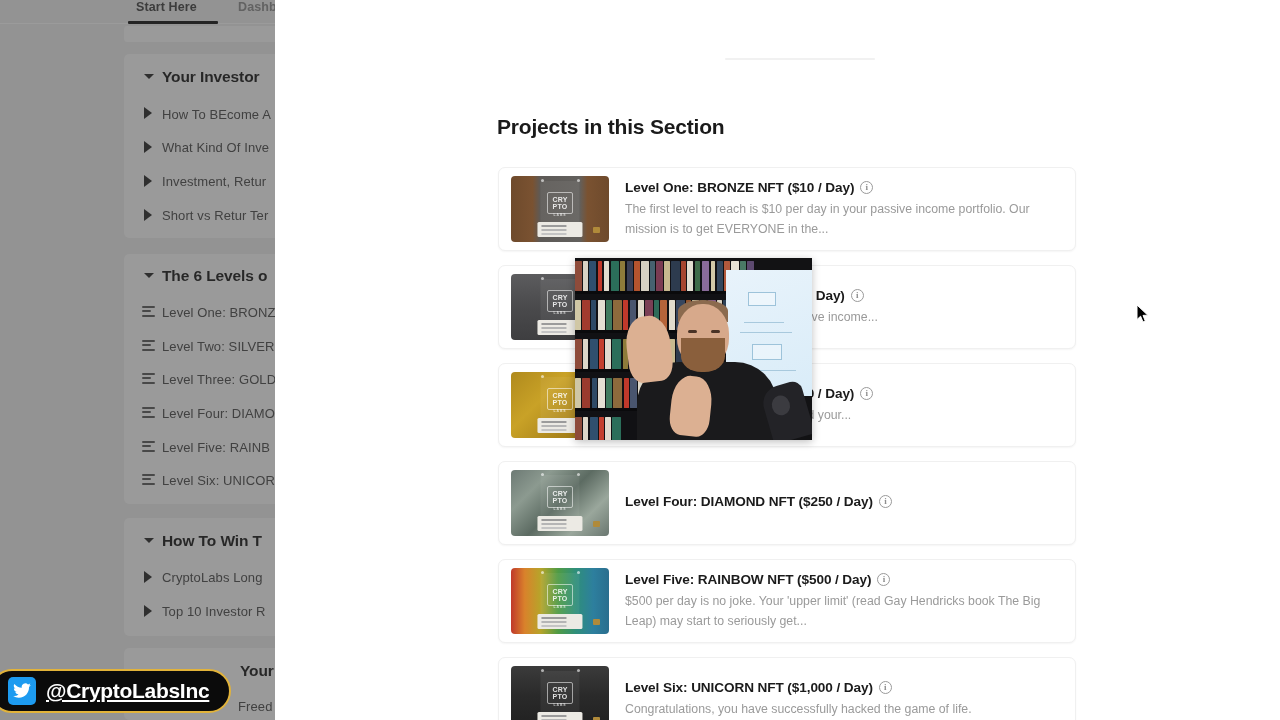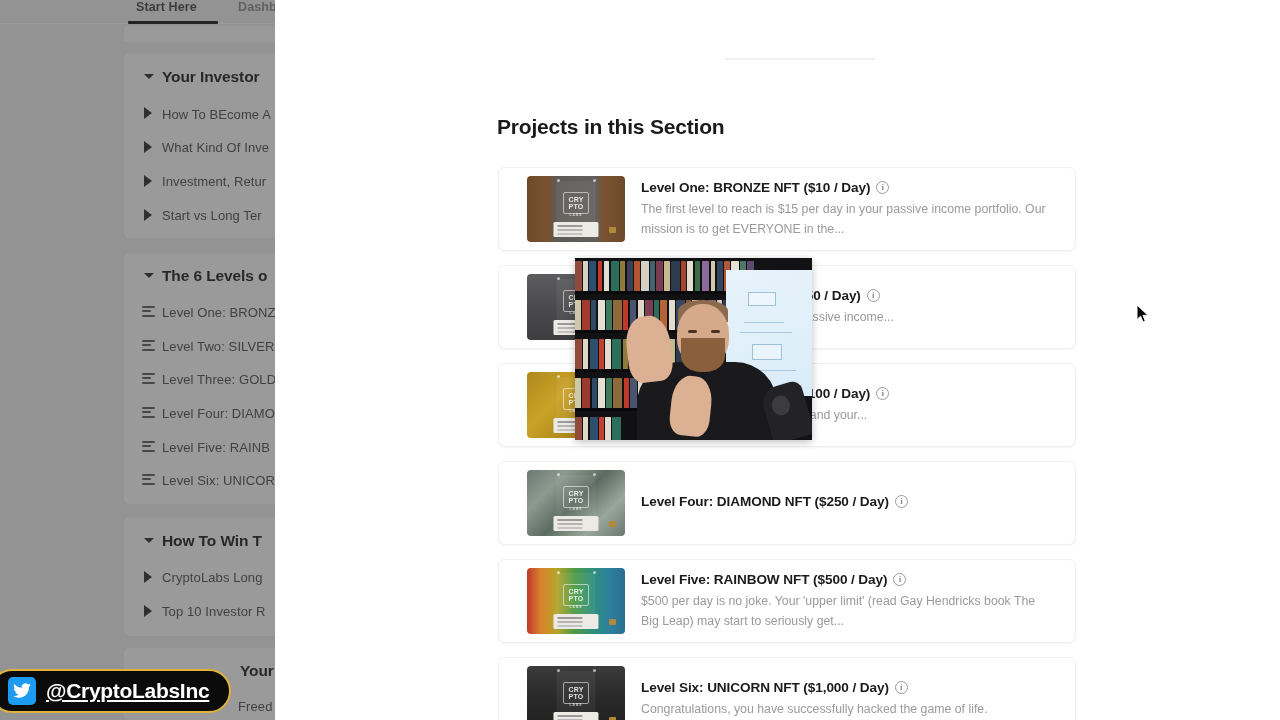--- a/index.html
+++ b/index.html
@@ -161,21 +161,21 @@
     position: relative;
     width: 578px;
     height: 84px;
     background: #ffffff;
     border: 1px solid #f0f0f0;
     border-radius: 7px;
     box-shadow: 0 1px 2px rgba(0,0,0,.045);
     margin-bottom: 14px;
     display: flex;
     align-items: center;
-    padding: 0 28px;
+    padding: 0 12px;
     overflow: hidden;
   }
   .thumb {
     flex: 0 0 auto;
     width: 98px; height: 66px;
     border-radius: 4px;
     position: relative;
     overflow: hidden;
     background: #8a8a8a;
   }
@@ -439,21 +439,21 @@
       <div class="bg-card" style="top:54px;height:184px;"></div>
       <div class="caret-down" style="left:144px;top:74px;"></div>
       <div class="bg-group-title" style="left:162px;top:68px;">Your Investor</div>
       <div class="caret-right" style="left:144px;top:107px;"></div>
       <div class="bg-row" style="left:162px;top:107px;">How To BEcome A</div>
       <div class="caret-right" style="left:144px;top:141px;"></div>
       <div class="bg-row" style="left:162px;top:140px;">What Kind Of Inve</div>
       <div class="caret-right" style="left:144px;top:175px;"></div>
       <div class="bg-row" style="left:162px;top:174px;">Investment, Retur</div>
       <div class="caret-right" style="left:144px;top:209px;"></div>
-      <div class="bg-row" style="left:162px;top:208px;">Start vs Long Ter</div>
+      <div class="bg-row" style="left:162px;top:208px;">Short vs Retur Ter</div>
 
       <div class="bg-card" style="top:254px;height:250px;"></div>
       <div class="caret-down" style="left:144px;top:273px;"></div>
       <div class="bg-group-title" style="left:162px;top:267px;">The 6 Levels o</div>
 
       <div class="lines-icon" style="left:142px;top:306px;">
           <i></i>
           <i></i>
           <i></i>
         </div>
@@ -522,21 +522,21 @@
             </div>
           <div class="logo">CRY<br>PTO<small>LABS</small></div>
           <div class="strip"></div>
             <div class="chip"></div>
         </div>
         <div class="card-text">
           <div class="card-title-row">
             <span class="card-title">Level One: BRONZE NFT ($10 / Day)</span>
             <span class="info-icon">i</span>
           </div>
-          <div class="card-desc">The first level to reach is $15 per day in your passive income portfolio. Our mission is to get EVERYONE in the...</div>
+          <div class="card-desc">The first level to reach is $10 per day in your passive income portfolio. Our mission is to get EVERYONE in the...</div>
         </div>
       </div>
 
       <div class="proj-card">
         <div class="thumb t-silver">
           <div class="plate"></div>
           <div class="screws">
               <i></i>
               <i></i>
             </div>

